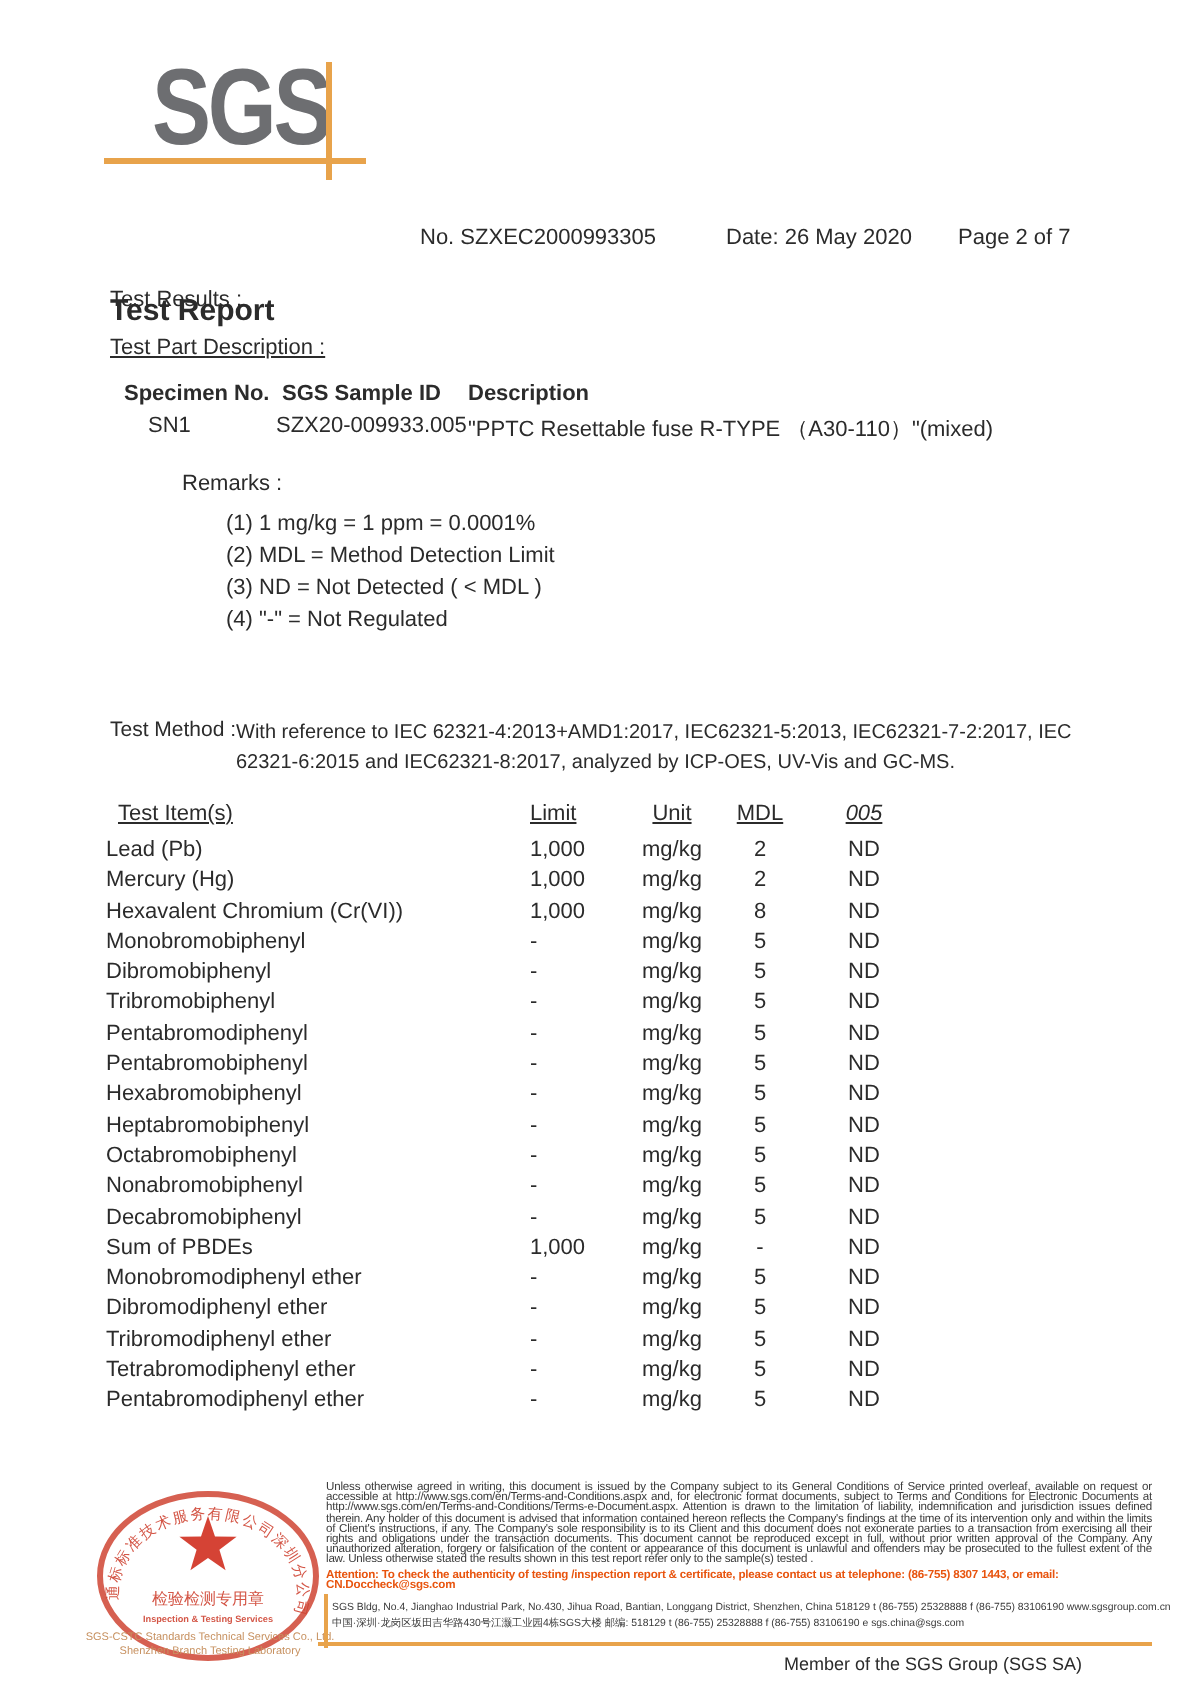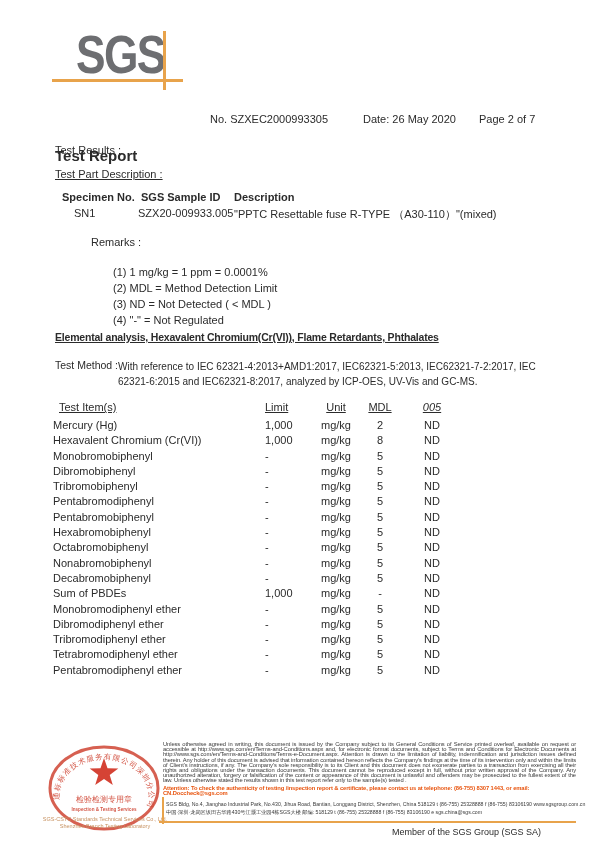--- a/index.html
+++ b/index.html
@@ -24,21 +24,21 @@
   .test-results-label { left:55px; top:144px; }
   .test-part-label { left:55px; top:168px; text-decoration:underline; }
 
   
   .spec-h { font-weight:bold; font-size:11px; top:191px; }
   .spec-h1 { left:62px; } .spec-h2 { left:141px; } .spec-h3 { left:234px; }
   .spec-v { font-size:11px; top:207px; }
   .spec-v1 { left:74px; } .spec-v2 { left:138px; } .spec-v3 { left:234px; }
 
   .remarks-label { left:55px; top:236px;padding-left:36px; }
-  .remarks-list { left:113px; top:264px; font-size:11px; line-height:16px; list-style:none; }
+  .remarks-list { left:113px; top:254px; font-size:11px; line-height:16px; list-style:none; }
 
   .analysis-heading { left:55px; top:331px; font-size:10.5px; font-weight:bold;
                       text-decoration:underline; width:520px; letter-spacing:-0.2px; }
 
   .tm-label { left:55px; top:359px; font-size:10.5px; }
   .tm-text  { left:118px; top:359px; width:450px; font-size:10px; line-height:15px; }
 
   
   table.results { position:absolute; left:53px; top:400px; border-collapse:collapse; table-layout:fixed; }
   table.results th, table.results td { font-size:11px; font-weight:normal; line-height:15.3px;
@@ -94,36 +94,42 @@
   <div class="abs spec-v spec-v3">"PPTC Resettable fuse R-TYPE （A30-110）"(mixed)</div>
 
   <div class="abs label11 remarks-label">Remarks :</div>
   <ul class="abs remarks-list">
       <li>(1) 1 mg/kg = 1 ppm = 0.0001%</li>
       <li>(2) MDL = Method Detection Limit</li>
       <li>(3) ND = Not Detected ( &lt; MDL )</li>
       <li>(4) "-" = Not Regulated</li>
     </ul>
 
-  <div class="abs analysis-heading">Elemental analysis, Hexavalent Chromium(Cr(VI)), Flame Retardants, Phthalates</div>
   <div class="abs tm-label">Test Method :</div>
   <div class="abs tm-text">With reference to IEC 62321-4:2013+AMD1:2017, IEC62321-5:2013, IEC62321-7-2:2017, IEC 62321-6:2015 and IEC62321-8:2017, analyzed by ICP-OES, UV-Vis and GC-MS.</div>
 
   <table class="results">
     <thead>
       <tr>
         <th class="col-item"><span class="hd">Test Item(s)</span></th>
         <th class="col-limit"><span class="hd">Limit</span></th>
         <th class="col-unit"><span class="hd">Unit</span></th>
         <th class="col-mdl"><span class="hd">MDL</span></th>
         <th class="col-result"><span class="hd">005</span></th>
       </tr>
     </thead>
     <tbody>
         <tr>
+          <td class="col-item">Lead (Pb)</td>
+          <td class="col-limit">1,000</td>
+          <td class="col-unit">mg/kg</td>
+          <td class="col-mdl">2</td>
+          <td class="col-result">ND</td>
+        </tr>
+        <tr>
           <td class="col-item">Mercury (Hg)</td>
           <td class="col-limit">1,000</td>
           <td class="col-unit">mg/kg</td>
           <td class="col-mdl">2</td>
           <td class="col-result">ND</td>
         </tr>
         <tr>
           <td class="col-item">Hexavalent Chromium (Cr(VI))</td>
           <td class="col-limit">1,000</td>
           <td class="col-unit">mg/kg</td>
@@ -160,20 +166,27 @@
         </tr>
         <tr>
           <td class="col-item">Pentabromobiphenyl</td>
           <td class="col-limit">-</td>
           <td class="col-unit">mg/kg</td>
           <td class="col-mdl">5</td>
           <td class="col-result">ND</td>
         </tr>
         <tr>
           <td class="col-item">Hexabromobiphenyl</td>
+          <td class="col-limit">-</td>
+          <td class="col-unit">mg/kg</td>
+          <td class="col-mdl">5</td>
+          <td class="col-result">ND</td>
+        </tr>
+        <tr>
+          <td class="col-item">Heptabromobiphenyl</td>
           <td class="col-limit">-</td>
           <td class="col-unit">mg/kg</td>
           <td class="col-mdl">5</td>
           <td class="col-result">ND</td>
         </tr>
         <tr>
           <td class="col-item">Octabromobiphenyl</td>
           <td class="col-limit">-</td>
           <td class="col-unit">mg/kg</td>
           <td class="col-mdl">5</td>

